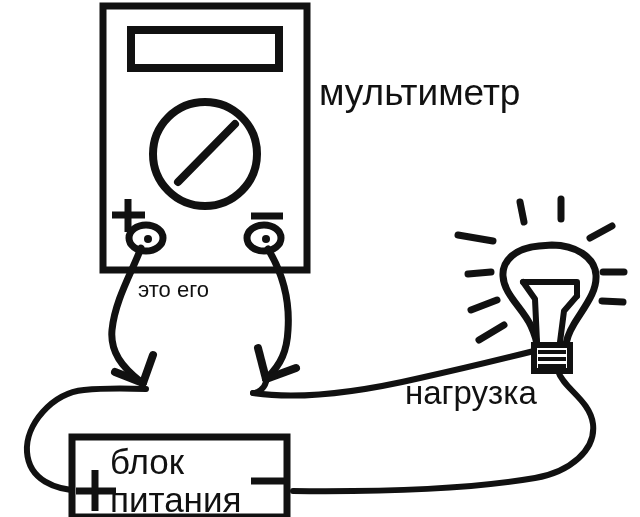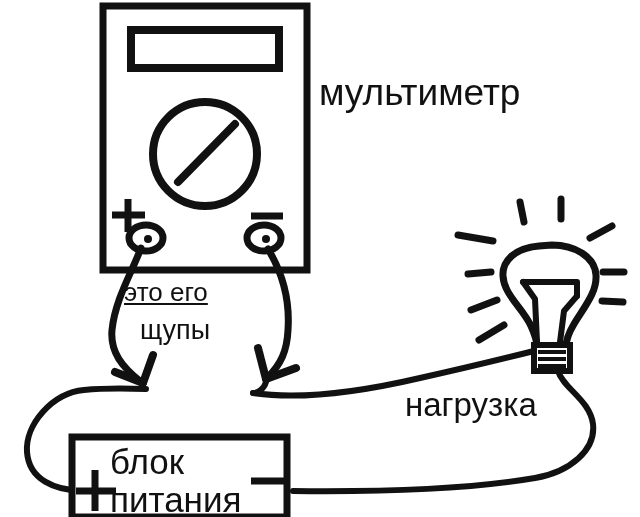--- a/index.html
+++ b/index.html
@@ -34,33 +34,32 @@
     white-space: nowrap;
     line-height: 1;
     -webkit-font-smoothing: antialiased;
   }
   #label-multimeter {
     left: 319px;
     top: 74px;
     font-size: 37px;
   }
   #label-probes-1 {
-    left: 124px;
+    left: 138px;
     top: 279px;
-    font-size: 26px;
-    text-decoration: underline;
+    font-size: 22px;
   }
   #label-probes-2 {
     left: 140px;
     top: 317px;
     font-size: 27px;
   }
   #label-load {
     left: 405px;
-    top: 388px;
+    top: 376px;
     font-size: 33px;
   }
   #label-psu-1 {
     left: 110px;
     top: 444px;
     font-size: 35px;
   }
   #label-psu-2 {
     left: 110px;
     top: 482px;
@@ -180,21 +179,20 @@
         <line x1="251" y1="481" x2="284" y2="481" stroke="#111111" stroke-width="7"></line>
       </g>
     </g>
 
   </svg>
 
   <div class="lbl" id="label-multimeter">мультиметр</div>
 
   <div class="lbl" id="label-probes-1">это его</div>
 
-  <div class="lbl" id="label-probes-2">щупы</div>
 
   <div class="lbl" id="label-load">нагрузка</div>
 
   <div class="lbl" id="label-psu-1">блок</div>
 
   <div class="lbl" id="label-psu-2">питания</div>
 
 </div>
 
 </body></html>

